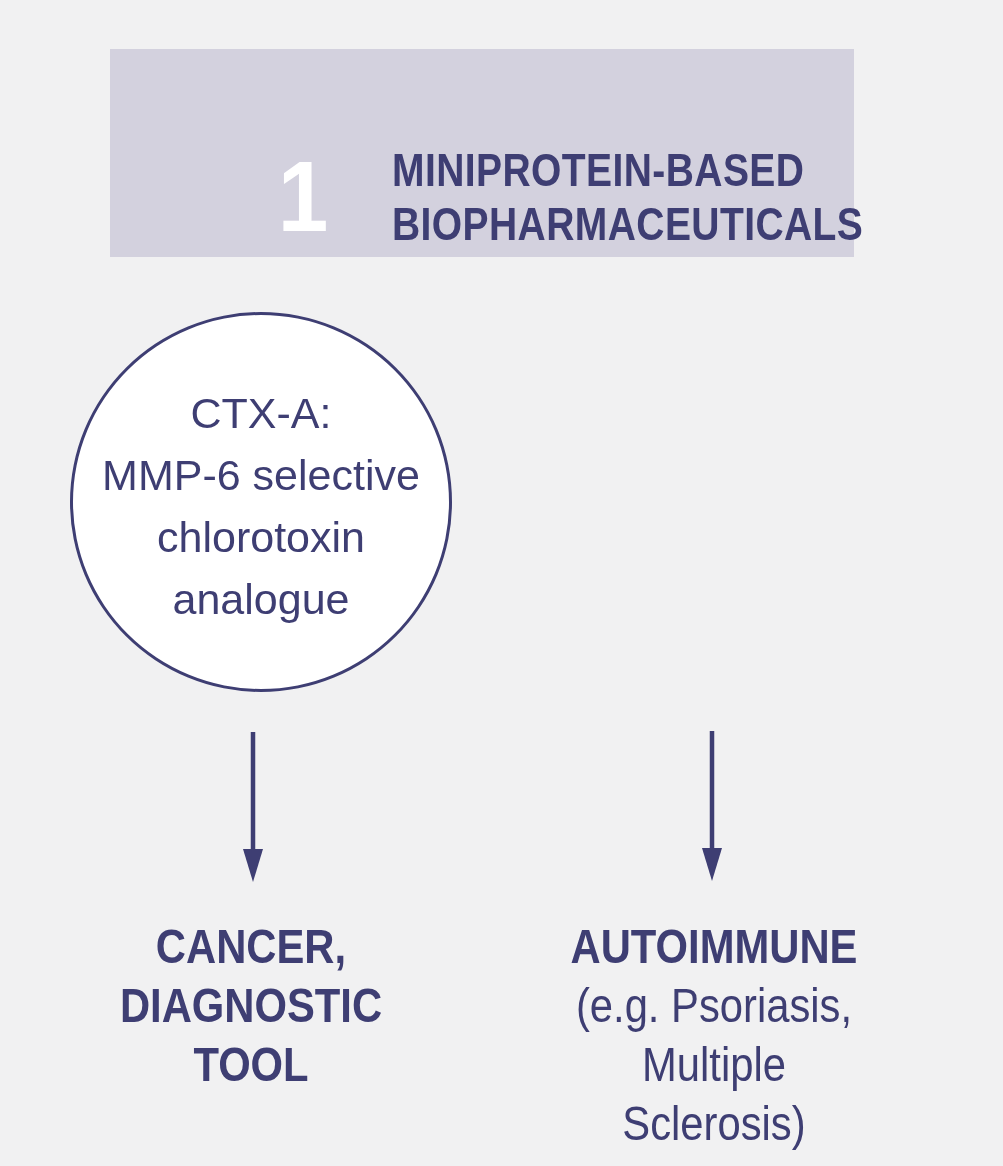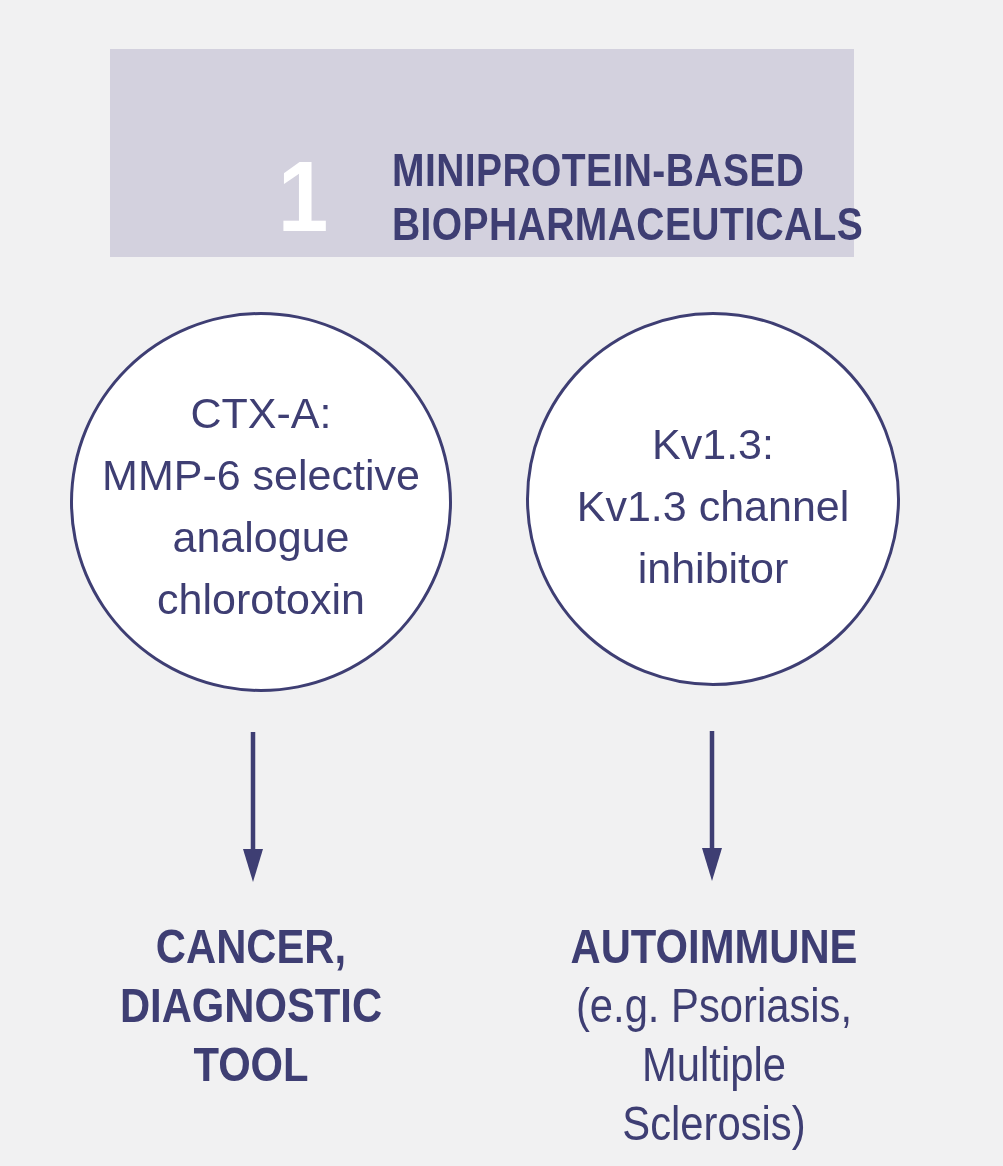--- a/index.html
+++ b/index.html
@@ -109,32 +109,25 @@
     <div class="header-title">
       <span class="title-line">MINIPROTEIN-BASED</span>
       <span class="title-line">BIOPHARMACEUTICALS</span>
     </div>
   </div>
 
   <div class="circle circle-left">
     <div class="circle-text">
       <span>CTX-A:</span>
       <span>MMP-6 selective</span>
+      <span>chlorotoxin</span>
       <span>analogue</span>
-      <span>chlorotoxin</span>
     </div>
   </div>
 
-  <div class="circle circle-right">
-    <div class="circle-text">
-      <span>Kv1.3:</span>
-      <span>Kv1.3 channel</span>
-      <span>inhibitor</span>
-    </div>
-  </div>
 
   <svg class="arrow arrow-left" viewBox="0 0 26 150" aria-hidden="true">
     <line x1="13" y1="0" x2="13" y2="120" stroke="#3e3e73" stroke-width="4.5"></line>
     <polygon points="3,117 23,117 13,150" fill="#3e3e73"></polygon>
   </svg>
   <svg class="arrow arrow-right" viewBox="0 0 26 150" aria-hidden="true">
     <line x1="13" y1="0" x2="13" y2="120" stroke="#3e3e73" stroke-width="4.5"></line>
     <polygon points="3,117 23,117 13,150" fill="#3e3e73"></polygon>
   </svg>
 

